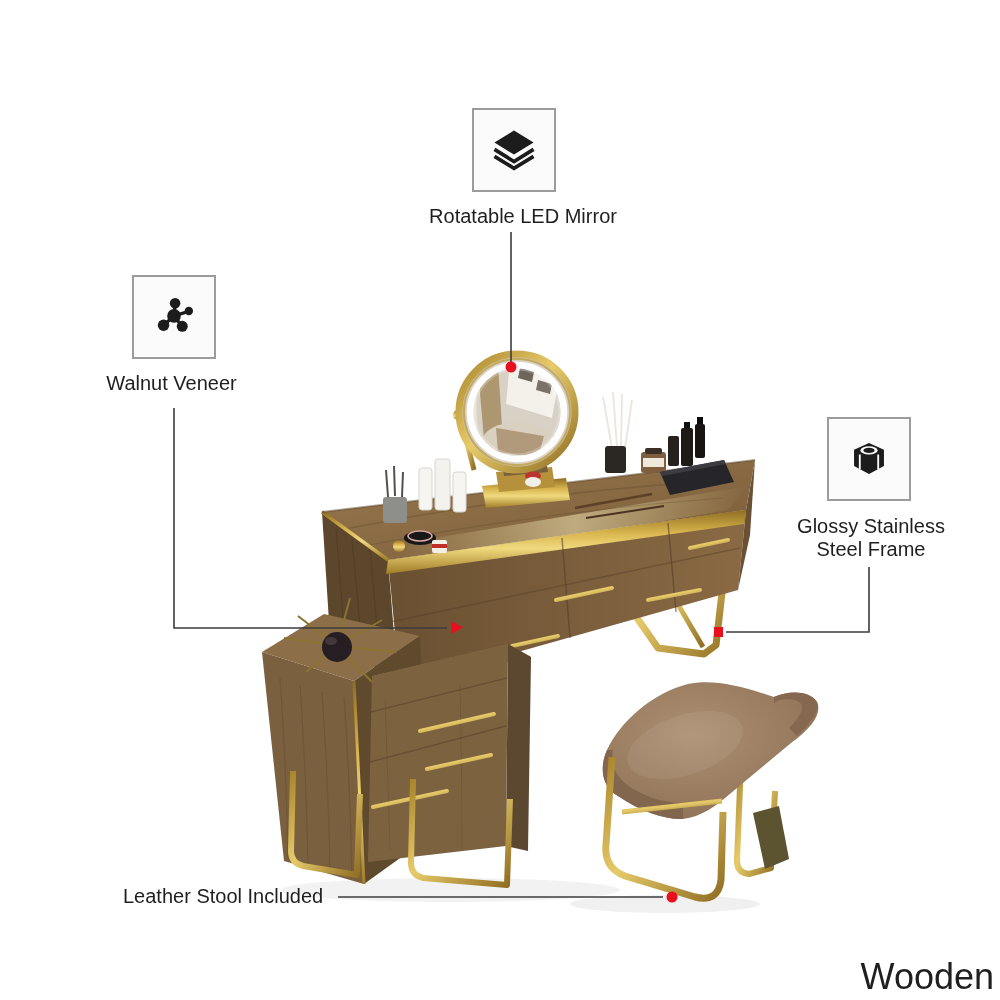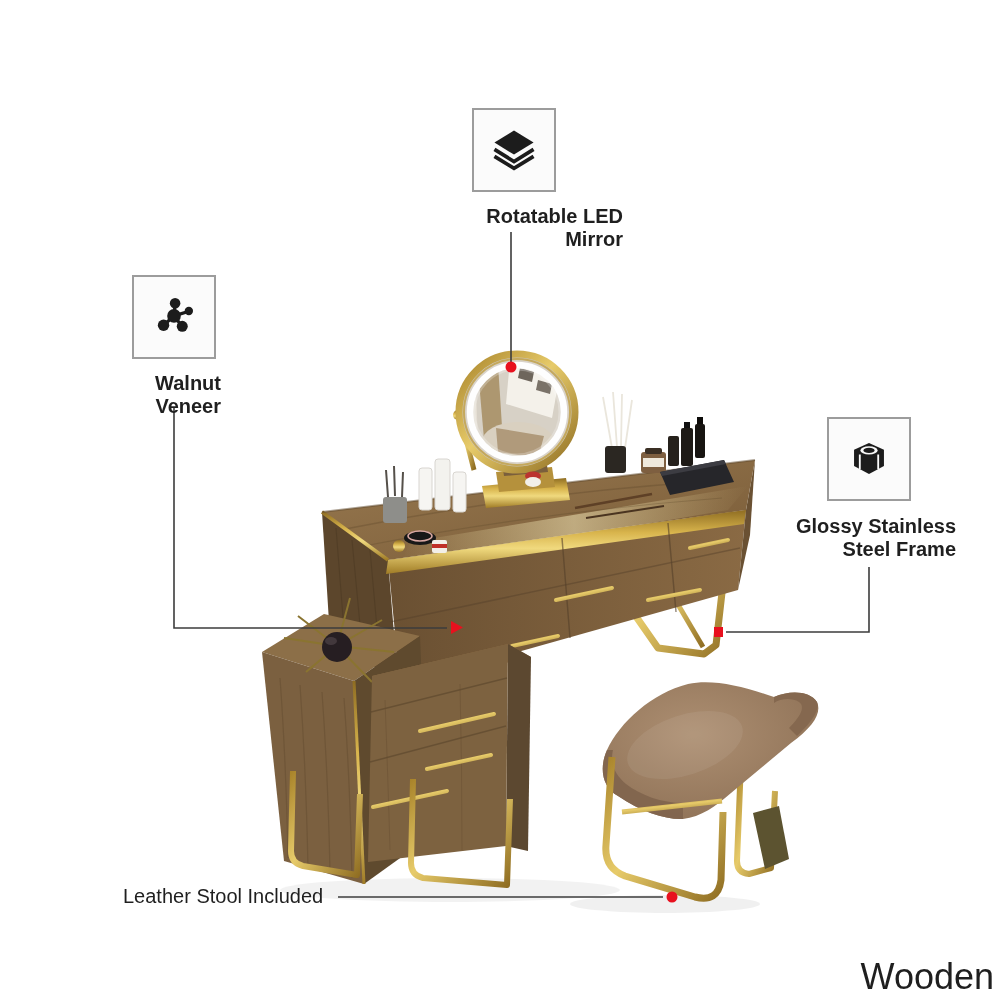--- a/index.html
+++ b/index.html
@@ -3,21 +3,21 @@
 <meta charset="utf-8">
 <style>
   html,body{margin:0;padding:0;background:#ffffff;}
   .stage{position:relative;width:1000px;height:1000px;background:#ffffff;overflow:hidden;
          font-family:"Liberation Sans", sans-serif;}
   .scene{position:absolute;left:0;top:0;}
   .icon-box{position:absolute;width:84px;height:84px;background:#fbfbfb;
             border:2px solid var(--box-border,#9c9c9c);box-sizing:border-box;
             display:flex;align-items:center;justify-content:center;}
   .callout-label{position:absolute;font-size:20px;line-height:23px;color:var(--text,#1f1f1f);}
-  .center{text-align:right;font-weight:bold;}
+  .center{text-align:center;}
   .brand{position:absolute;left:780px;top:956px;width:214px;text-align:right;
          font-size:36px;color:var(--text,#1f1f1f);}
   .icon-glyph{fill:var(--icon-glyph,#1c1c1c);}
   .icon-stroke{stroke:var(--icon-glyph,#1c1c1c);fill:none;}
   .cline{stroke:var(--line,#3c3c3c);stroke-width:1.6;fill:none;}
   .dot{fill:var(--accent-red,#e8101e);}
 </style>
 </head>
 <body>
 
@@ -229,18 +229,18 @@
   <div class="icon-box" style="left:827px;top:417px;">
     <svg width="46" height="46" viewBox="0 0 40 40">
       <path class="icon-glyph" d="M20,6 L33,12 L33,26 L20,33 L7,26 L7,12 Z"></path>
       <path d="M12,16 L12,29 M28,16 L28,29" stroke="#fbfbfb" stroke-width="1.6"></path>
       <ellipse cx="20" cy="12.5" rx="7.5" ry="3.6" fill="#f8f8f8"></ellipse>
       <ellipse class="icon-glyph" cx="20" cy="12.5" rx="4.8" ry="2.2"></ellipse>
     </svg>
   </div>
 
   <div class="callout-label center" style="left:423px;top:205px;width:200px;">Rotatable LED Mirror</div>
-  <div class="callout-label center" style="left:86px;top:372px;width:135px;">Walnut Veneer</div>
+  <div class="callout-label center" style="left:104px;top:372px;width:135px;">Walnut Veneer</div>
   <div class="callout-label" style="left:123px;top:885px;">Leather Stool Included</div>
   <div class="callout-label center" style="left:786px;top:515px;width:170px;">Glossy Stainless Steel Frame</div>
 
   <div class="brand">Wooden Bazar</div>
 </div>
 
 </body></html>

